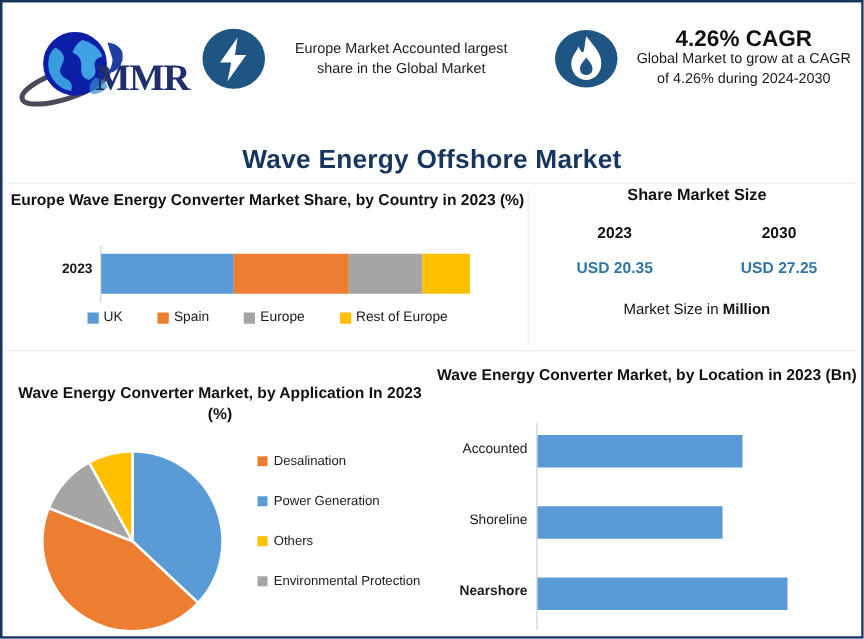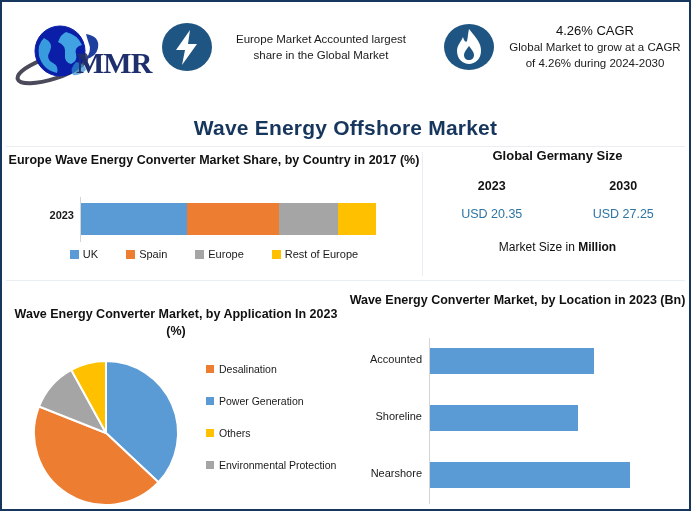--- a/index.html
+++ b/index.html
@@ -19,21 +19,21 @@
   }
   .hl-block{position:absolute;top:18px;display:flex;align-items:center;}
   .hl-icon{flex:0 0 auto;width:54px;height:54px;}
   .hl-text{
     font-size:11.5px;line-height:16px;color:#1a1a1a;text-align:center;
   }
   .hl-1{left:158px;width:260px;}
   .hl-1 .hl-text{width:190px;margin-left:12px;}
   .hl-2{left:440px;width:245px;}
   .hl-2 .hl-text{width:178px;margin-left:10px;}
-  .hl-head{font-weight:normal;font-size:13px;display:block;color:#111;}
+  .hl-head{font-weight:bold;font-size:18px;display:block;color:#111;}
 
   
   .main-title{
     position:absolute;left:0;top:114px;width:687px;text-align:center;
     font-size:21px;font-weight:bold;color:#17365d;letter-spacing:.2px;
   }
 
   
   .divider{position:absolute;height:1px;background:#e8eef2;}
   .v-divider{position:absolute;width:1px;background:#e8eef2;}
@@ -58,21 +58,21 @@
   }
   .lg-item{display:flex;align-items:center;gap:4px;}
   .lg-sw{width:9px;height:9px;display:inline-block;}
 
   
   .sec2-right{position:absolute;left:424px;top:146px;width:263px;height:125px;}
   .gms-title{text-align:center;font-size:13px;font-weight:bold;color:#111;}
   .gms-years{display:flex;justify-content:space-around;margin-top:16px;}
   .gms-years div{font-size:12.5px;font-weight:bold;color:#111;width:50%;text-align:center;}
   .gms-vals{display:flex;justify-content:space-around;margin-top:14px;}
-  .gms-vals div{font-size:12.5px;font-weight:normal;color:#2e75a3;width:50%;text-align:center;}
+  .gms-vals div{font-size:12.5px;font-weight:bold;color:#2e75a3;width:50%;text-align:center;}
   .gms-foot{text-align:center;margin-top:19px;font-size:12px;color:#111;}
   .gms-foot b{font-weight:bold;}
 
   
   .sec3-left{position:absolute;left:4px;top:304px;width:340px;height:212px;}
   .pie-holder{position:absolute;left:22px;top:52px;width:160px;height:150px;}
   .pie-legend{position:absolute;left:200px;top:56px;width:140px;font-size:10.5px;color:#1a1a1a;}
   .pl-row{display:flex;align-items:flex-start;gap:5px;margin-bottom:18px;line-height:14px;}
   .pl-row.tight{margin-bottom:4px;}
   .pl-sw{width:8px;height:8px;flex:0 0 auto;margin-top:3px;}
@@ -129,21 +129,21 @@
     </div>
   </div>
 
   <div class="main-title">Wave Energy Offshore Market</div>
 
   <div class="divider" style="left:4px;top:144px;width:679px;"></div>
   <div class="divider" style="left:4px;top:278px;width:679px;"></div>
   <div class="v-divider" style="left:420px;top:150px;height:124px;"></div>
 
   <div class="sec2-left">
-    <div class="chart-title">Europe Wave Energy Converter Market Share, by Country in 2017 (%)</div>
+    <div class="chart-title">Europe Wave Energy Converter Market Share, by Country in 2023 (%)</div>
 
     <div class="sbar-wrap">
       <div class="sbar-cat">2023</div>
       <div class="sbar-axis"></div>
       <div class="sbar" id="europe-bar" style="width: 295px;">
           <span style="width: 106.2px; background: rgb(91, 155, 213);"></span>
           <span style="width: 91.45px; background: rgb(237, 125, 49);"></span>
           <span style="width: 59px; background: rgb(165, 165, 165);"></span>
           <span style="width: 38.35px; background: rgb(255, 192, 0);"></span>
         </div>
@@ -163,21 +163,21 @@
           <span>Europe</span>
         </div>
         <div class="lg-item">
           <span class="lg-sw" style="background:#ffc000"></span>
           <span>Rest of Europe</span>
         </div>
       </div>
   </div>
 
   <div class="sec2-right">
-    <div class="gms-title">Global Germany Size</div>
+    <div class="gms-title">Share Market Size</div>
     <div class="gms-years">
       <div>2023</div>
       <div>2030</div>
     </div>
     <div class="gms-vals">
       <div>USD 20.35</div>
       <div>USD 27.25</div>
     </div>
     <div class="gms-foot">
       <span>Market Size in </span><b>Million</b>
@@ -220,21 +220,21 @@
       <div class="loc-axis"></div>
       <div id="loc-rows">
           <div class="loc-row" style="top: 8px;">
             <div class="loc-lbl">Accounted</div>
             <div class="loc-bar" style="width:164px;background:#5b9bd5"></div>
           </div>
           <div class="loc-row" style="top: 65px;">
             <div class="loc-lbl">Shoreline</div>
             <div class="loc-bar" style="width:148px;background:#5b9bd5"></div>
           </div>
-          <div class="loc-row" style="top: 122px;">
+          <div class="loc-row" style="top: 122px; font-weight: bold;">
             <div class="loc-lbl">Nearshore</div>
             <div class="loc-bar" style="width:200px;background:#5b9bd5"></div>
           </div>
         </div>
     </div>
   </div>
 
 </div>
 
 </body></html>

